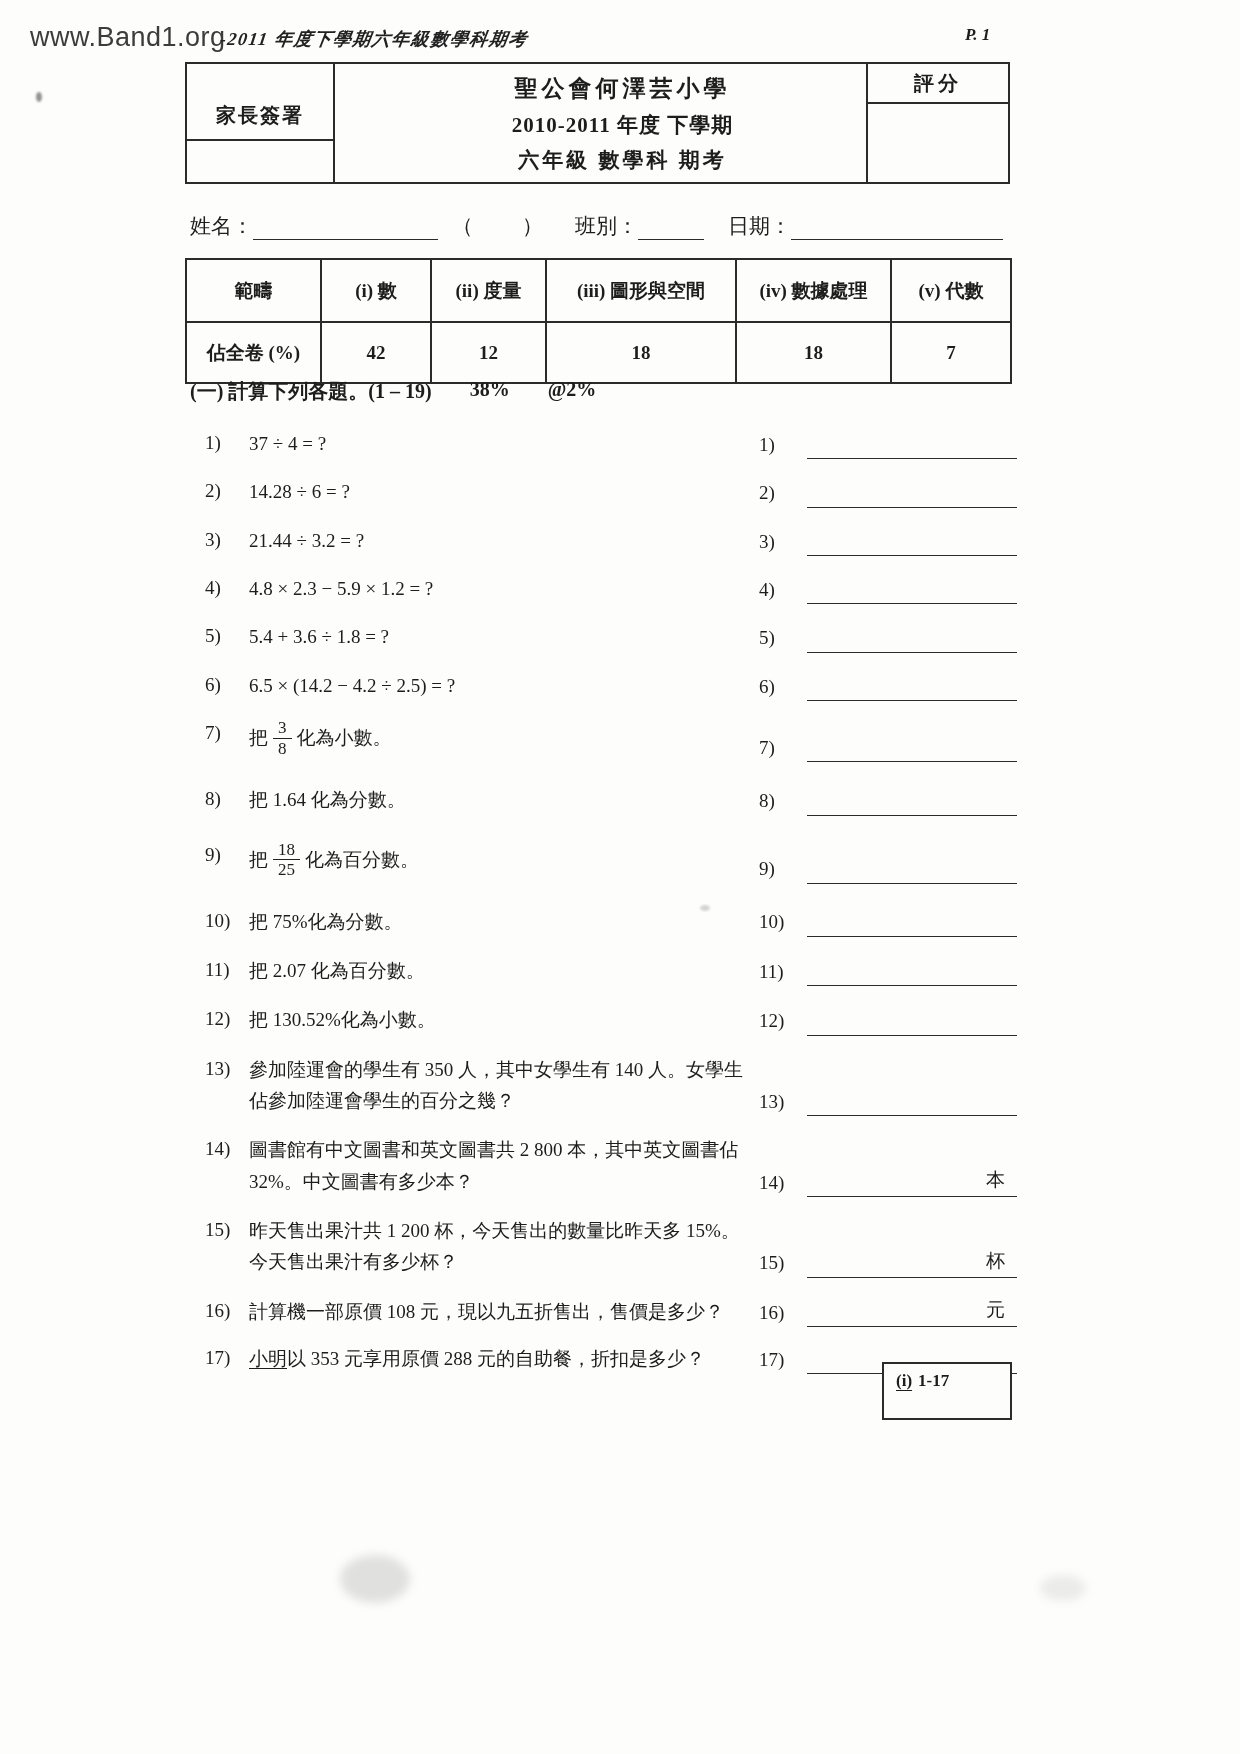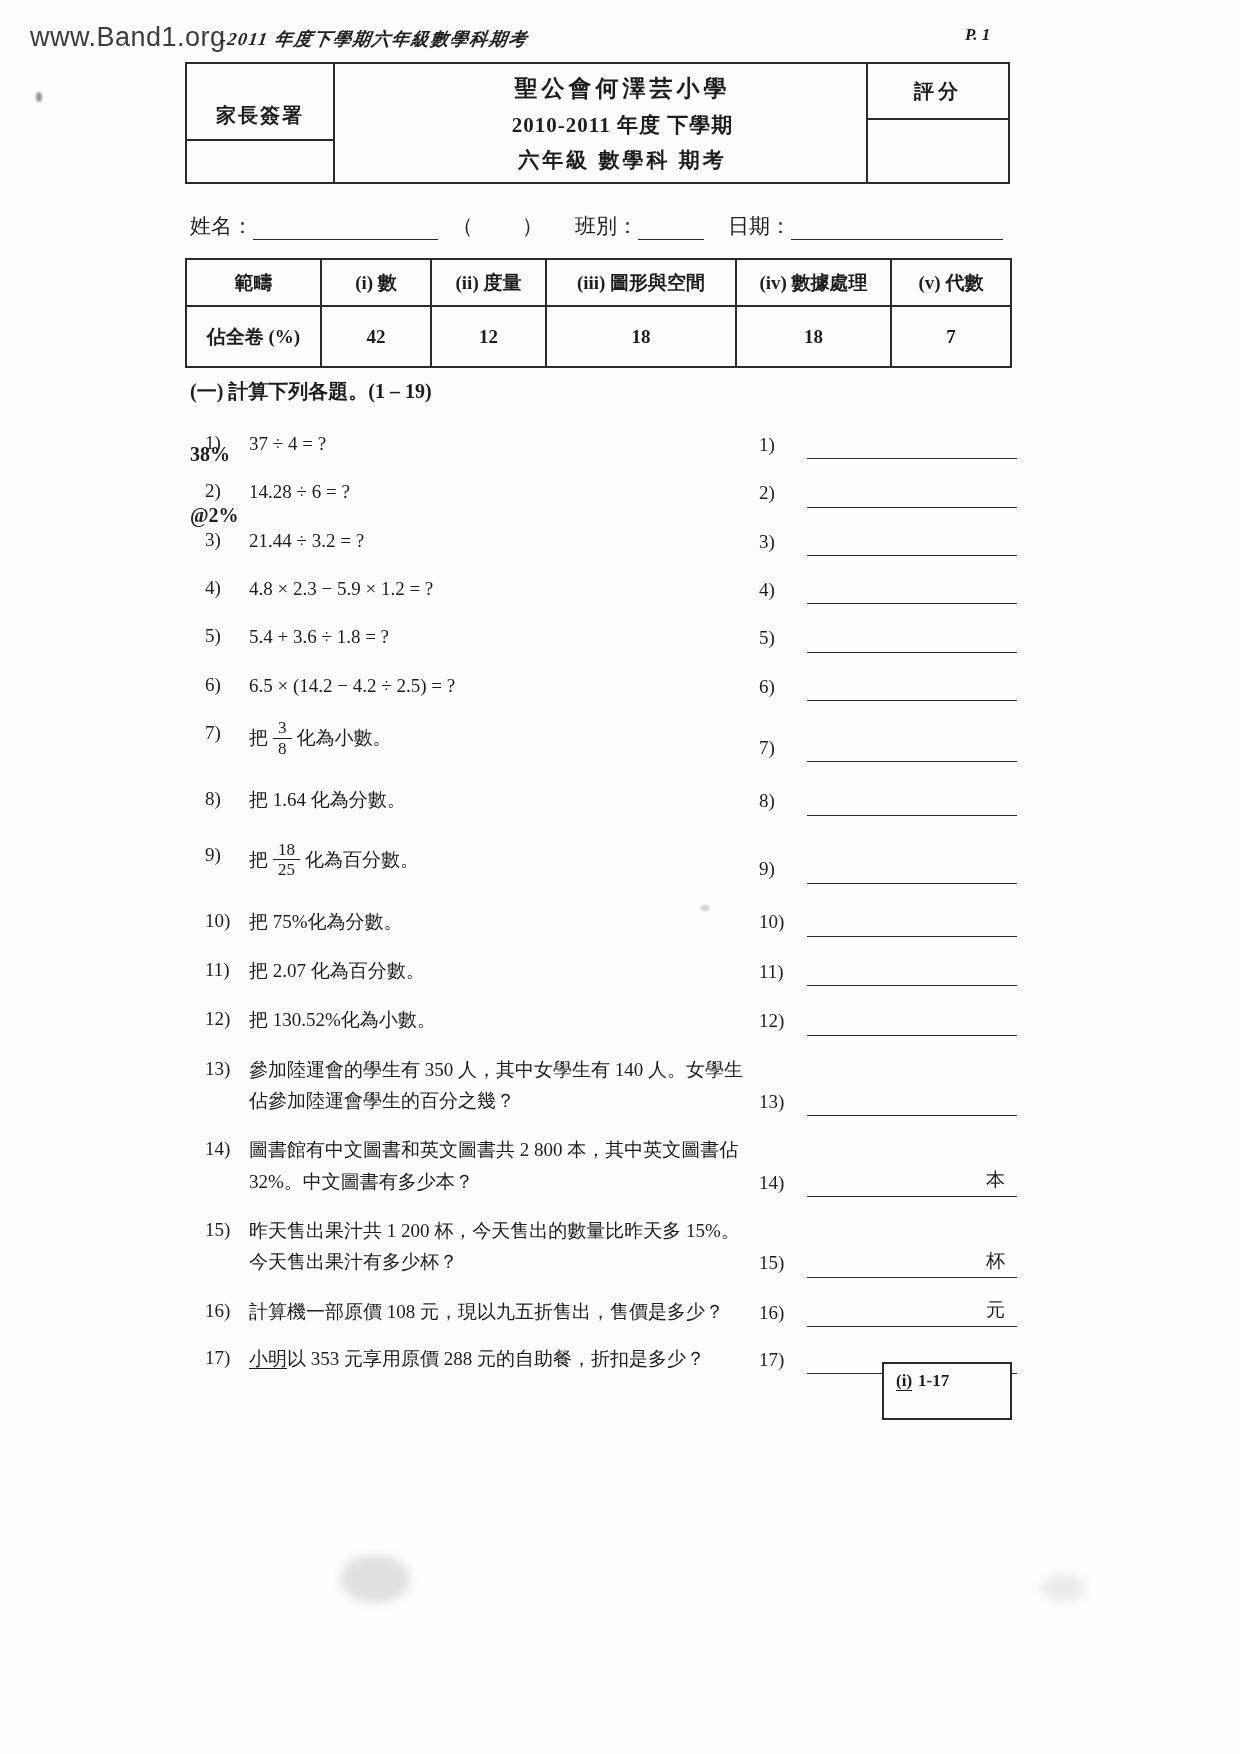--- a/index.html
+++ b/index.html
@@ -44,21 +44,21 @@
     flex: 1; border-right: 2px solid #2b2b2b;
     display: flex; flex-direction: column; align-items: center; justify-content: center;
     gap: 7px;
     padding-left: 44px;
   }
   .tt-center .school { font-size: 23px; font-weight: bold; letter-spacing: 4px; }
   .tt-center .term   { font-size: 21px; font-weight: bold; letter-spacing: 1px; }
   .tt-center .exam   { font-size: 21px; font-weight: bold; letter-spacing: 3px; }
   .tt-right { width: 140px; }
   .tt-right .cell-label {
-    height: 56px; border-bottom: 2px solid #2b2b2b;
+    height: 40px; border-bottom: 2px solid #2b2b2b;
     display: flex; align-items: center; justify-content: center;
     font-size: 20px; letter-spacing: 4px; font-weight: bold;
   }
   
   .info-line {
     position: absolute; left: 190px; top: 212px; width: 830px;
     font-size: 21px; display: flex; align-items: flex-end; white-space: nowrap;
   }
   .blank { display: inline-block; border-bottom: 1.6px solid #2a2a2a; height: 27px; }
   .b-name  { width: 185px; margin-right: 14px; }
@@ -67,28 +67,28 @@
   .paren { margin-right: 18px; letter-spacing: 14px; }
   
   .cat-table {
     position: absolute; left: 185px; top: 258px; width: 825px;
     border-collapse: collapse; table-layout: fixed;
   }
   .cat-table th, .cat-table td {
     border: 2px solid #2b2b2b; text-align: center;
     font-size: 19px; font-weight: bold; padding: 0;
   }
-  .cat-table th { height: 47px; text-align: center; }
+  .cat-table th { height: 63px; text-align: center; }
   .cat-table td { height: 61px; }
   .cw0 { width: 135px; } .cw1 { width: 110px; } .cw2 { width: 115px; }
   .cw3 { width: 190px; } .cw4 { width: 155px; } .cw5 { width: 120px; }
   
   .section-line {
     position: absolute; left: 190px; top: 378px;
-    font-size: 20px; font-weight: bold; display: flex; gap: 38px; flex-direction: column;
+    font-size: 20px; font-weight: bold; display: flex; gap: 38px;
   }
   
   .questions { position: absolute; left: 205px; top: 428px; width: 812px; }
   .q-row { display: flex; align-items: flex-end; }
   .q-left { width: 545px; display: flex; align-items: flex-start; }
   .q-no { width: 44px; flex: none; font-size: 19px; line-height: 1.6; }
   .q-text { font-size: 19px; line-height: 1.65; }
   .q-ans { width: 258px; flex: none; display: flex; align-items: flex-end; margin-left: 9px; }
   .a-no { width: 48px; flex: none; font-size: 19px; line-height: 1.5; }
   .a-line {

